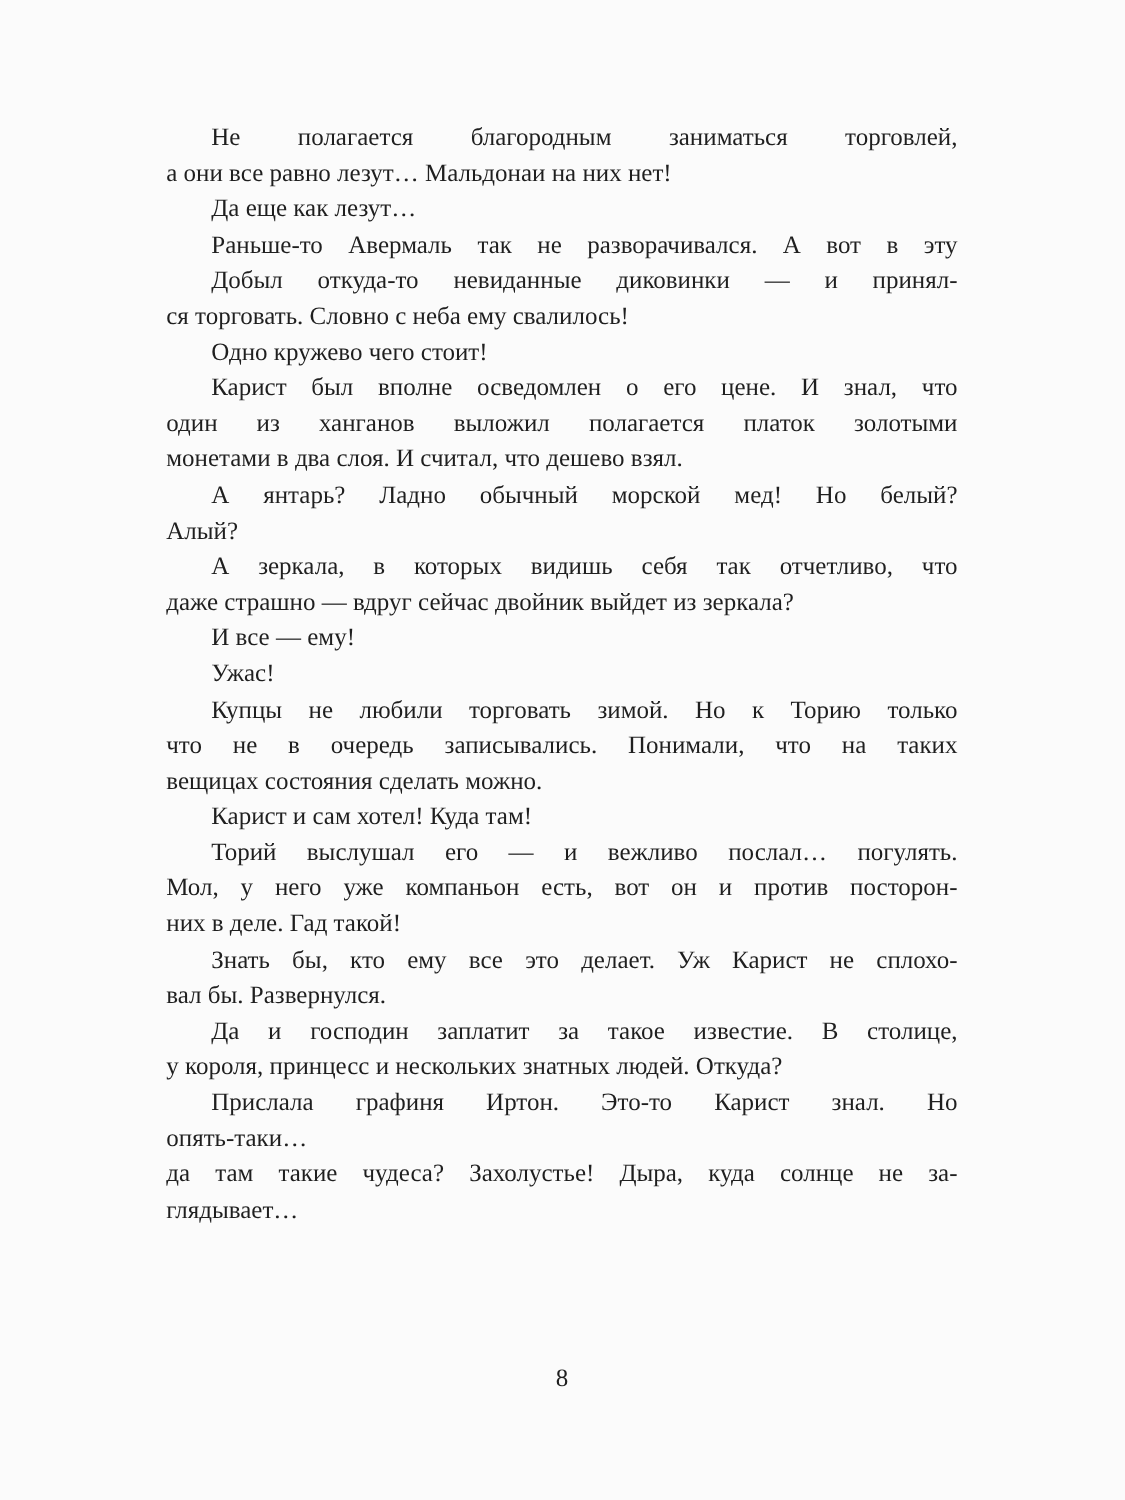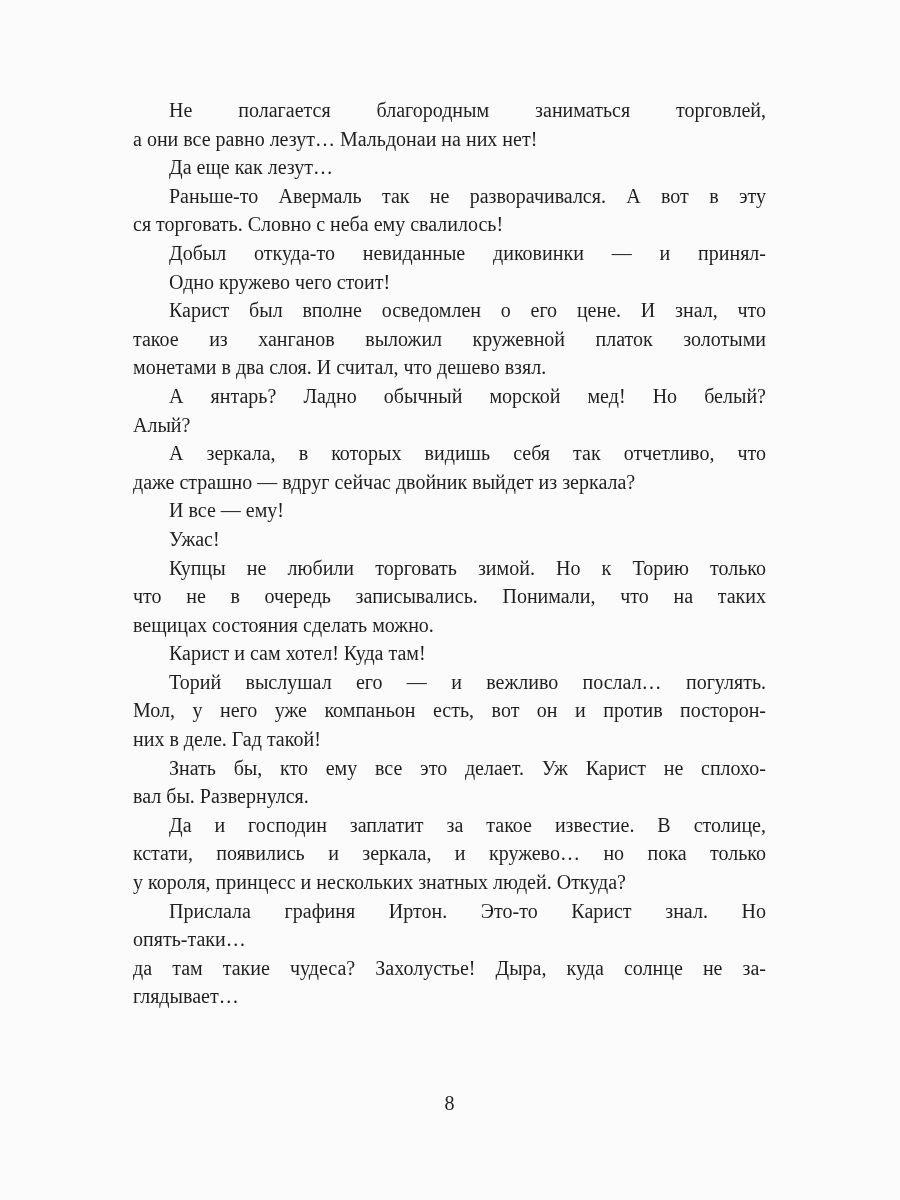--- a/index.html
+++ b/index.html
@@ -62,29 +62,29 @@
         <div class="line first">Не полагается благородным заниматься торговлей,</div>
         <div class="line last">а они все равно лезут… Мальдонаи на них нет!</div>
       </div>
       <div class="paragraph">
         <div class="line first last">Да еще как лезут…</div>
       </div>
       <div class="paragraph">
         <div class="line first">Раньше-то Авермаль так не разворачивался. А вот в эту</div>
       </div>
       <div class="paragraph">
+        <div class="line first">Добыл откуда-то невиданные диковинки — и принял-</div>
         <div class="line last">ся торговать. Словно с неба ему свалилось!</div>
-        <div class="line first">Добыл откуда-то невиданные диковинки — и принял-</div>
       </div>
       <div class="paragraph">
         <div class="line first last">Одно кружево чего стоит!</div>
       </div>
       <div class="paragraph">
         <div class="line first">Карист был вполне осведомлен о его цене. И знал, что</div>
-        <div class="line">такое из ханганов выложил кружевной платок золотыми</div>
+        <div class="line">один из ханганов выложил полагается платок золотыми</div>
         <div class="line last">монетами в два слоя. И считал, что дешево взял.</div>
       </div>
       <div class="paragraph">
         <div class="line first">А янтарь? Ладно обычный морской мед! Но белый?</div>
         <div class="line last">Алый?</div>
       </div>
       <div class="paragraph">
         <div class="line first">А зеркала, в которых видишь себя так отчетливо, что</div>
         <div class="line last">даже страшно — вдруг сейчас двойник выйдет из зеркала?</div>
       </div>
@@ -106,21 +106,20 @@
         <div class="line first">Торий выслушал его — и вежливо послал… погулять.</div>
         <div class="line">Мол, у него уже компаньон есть, вот он и против посторон-</div>
         <div class="line last">них в деле. Гад такой!</div>
       </div>
       <div class="paragraph">
         <div class="line first">Знать бы, кто ему все это делает. Уж Карист не сплохо-</div>
         <div class="line last">вал бы. Развернулся.</div>
       </div>
       <div class="paragraph">
         <div class="line first">Да и господин заплатит за такое известие. В столице,</div>
-        <div class="line">кстати, появились и зеркала, и кружево… но пока только</div>
         <div class="line last">у короля, принцесс и нескольких знатных людей. Откуда?</div>
       </div>
       <div class="paragraph">
         <div class="line first">Прислала графиня Иртон. Это-то Карист знал. Но</div>
         <div class="line last">опять-таки…</div>
       </div>
       <div class="paragraph">
         <div class="line">да там такие чудеса? Захолустье! Дыра, куда солнце не за-</div>
         <div class="line last">глядывает…</div>
       </div>

